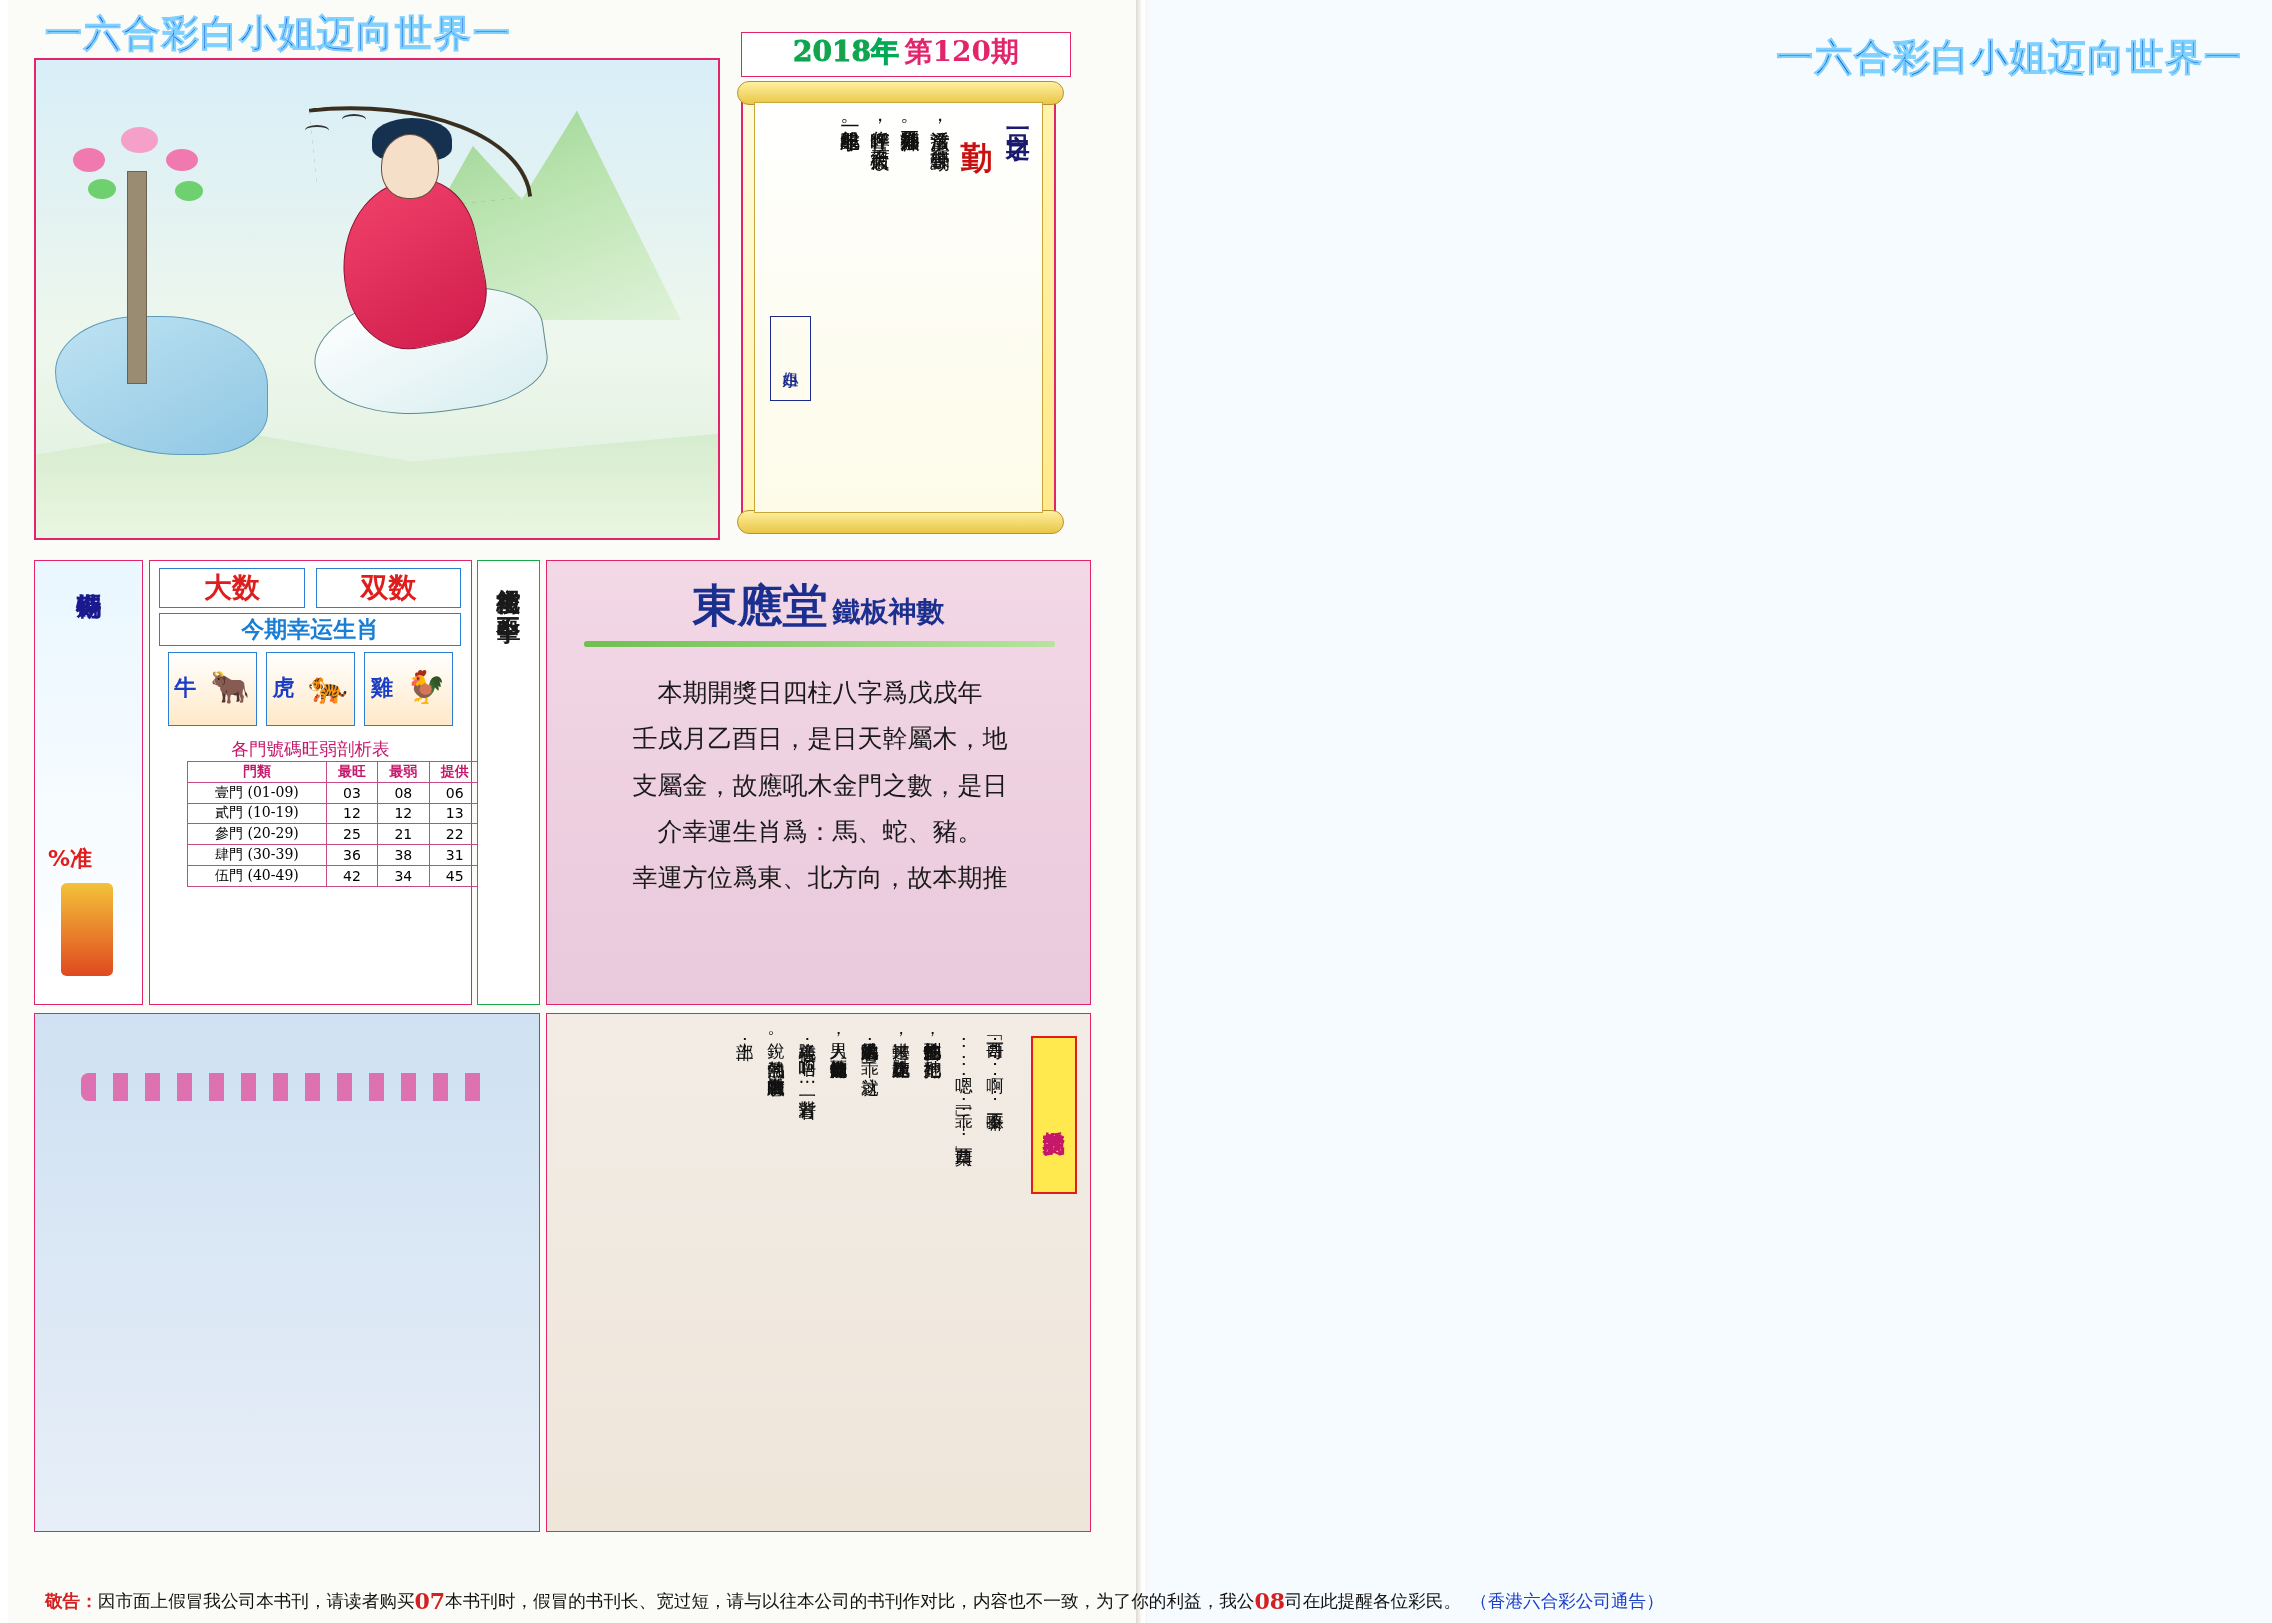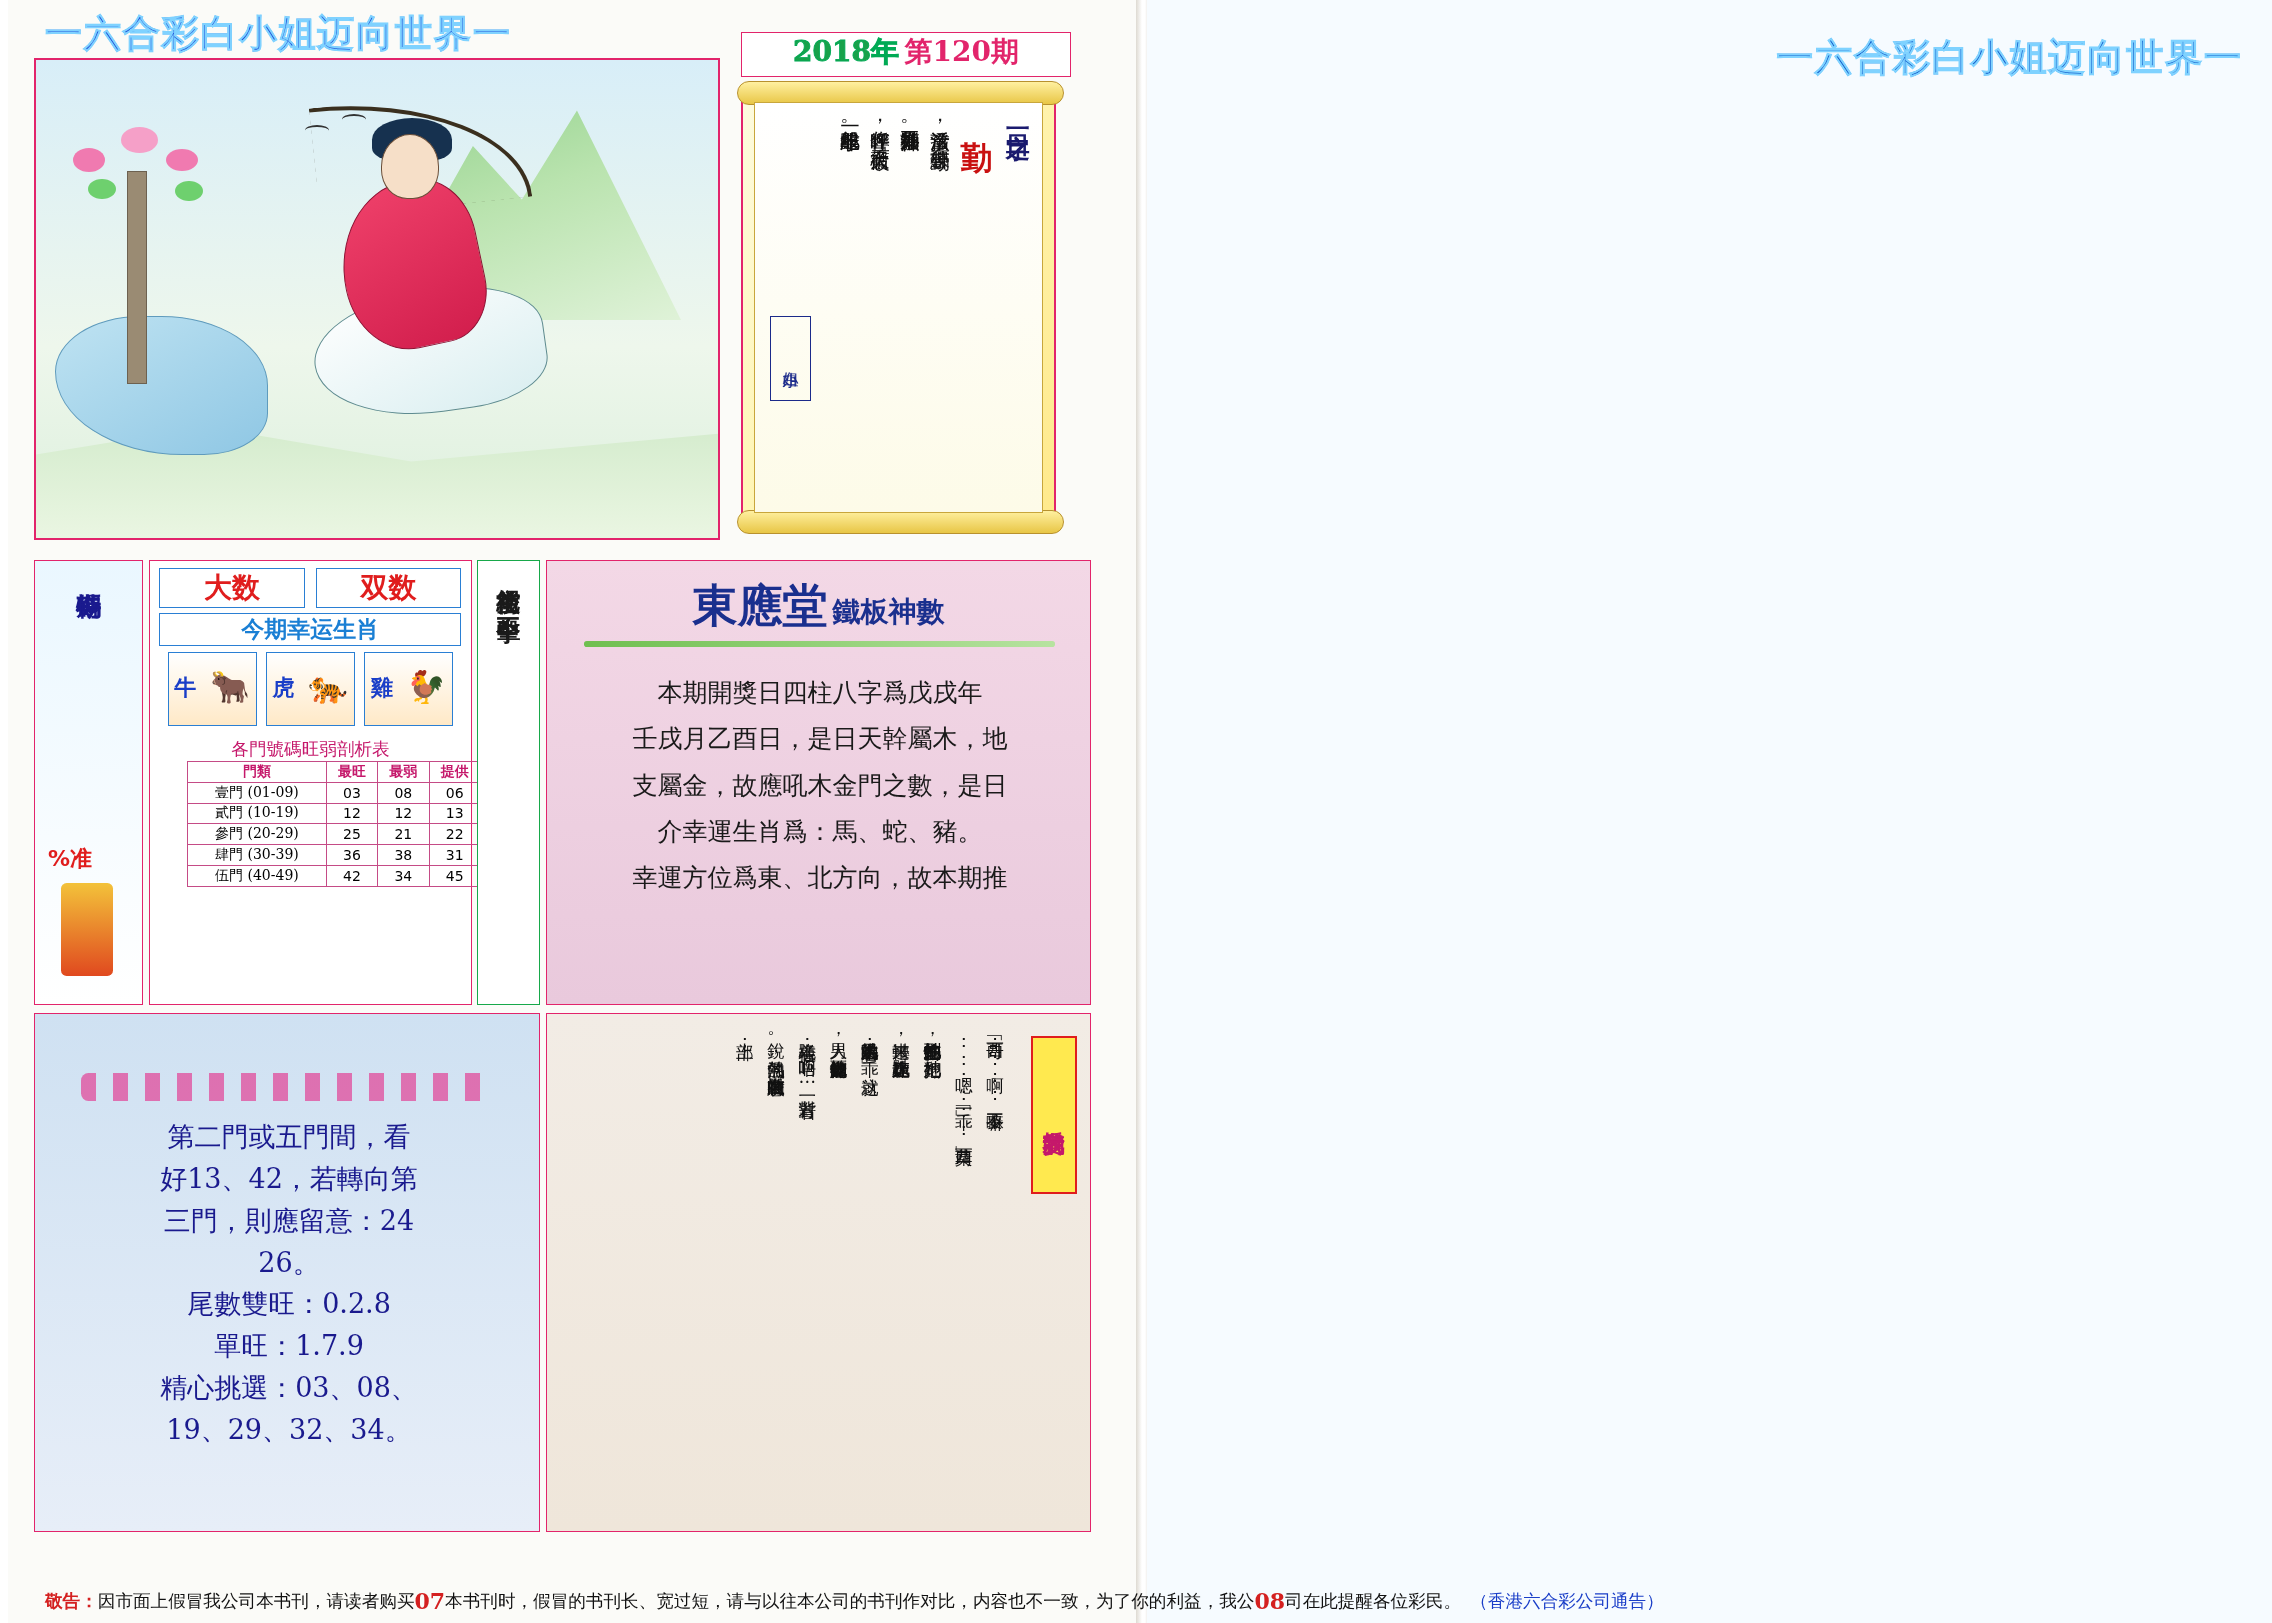--- a/index.html
+++ b/index.html
@@ -267,30 +267,20 @@
         <div>本期開獎日四柱八字爲戊戌年</div>
         <div>壬戌月乙酉日，是日天幹屬木，地</div>
         <div>支屬金，故應吼木金門之數，是日</div>
         <div>介幸運生肖爲：馬、蛇、豬。</div>
         <div>幸運方位爲東、北方向，故本期推</div>
       </div>
     </div>
 
     <div class="box" style="left:26px;top:1013px;width:506px;height:519px;background:linear-gradient(#cfe1f2,#e7eef8);">
       <div style="position:absolute;left:46px;top:59px;width:414px;height:28px;background:repeating-linear-gradient(90deg,#e14b9b 0 15px,transparent 15px 32px);opacity:.75;border-radius:7.4px;"></div>
-      <div style="position:absolute;left:22px;top:102px;width:464px;font-size:27px;line-height:1.55;color:#1a1a8e;text-align:center;" class="cn">
-        <div>第二門或五門間，看</div>
-        <div>好13、42，若轉向第</div>
-        <div>三門，則應留意：24</div>
-        <div>26。</div>
-        <div>尾數雙旺：0.2.8</div>
-        <div>單旺：1.7.9</div>
-        <div>精心挑選：03、08、</div>
-        <div>19、29、32、34。</div>
-      </div>
     </div>
 
     <div class="box" style="left:538px;top:1013px;width:545px;height:519px;background:linear-gradient(#f2ece5,#efe6da);">
       <div style="position:absolute;right:85px;top:15px;display:flex;flex-direction:row-reverse;gap:9.3px;height:482px;font-size:17.6px;color:#111;" class="cn">
         <div class="vtext">「西哥哥：：啊：：不要嘛</div>
         <div class="vtext">：：嗯：：」一「乖：：」莫靖西</div>
         <div class="vtext">怕她的挣扎伤害到她，把她翻</div>
         <div class="vtext">轉过来，让她跪趴在床上，一</div>
         <div class="vtext">邊温柔的哄着她：「乖」，就这</div>
         <div class="vtext">男人，卻让身体的知觉更加敏</div>

